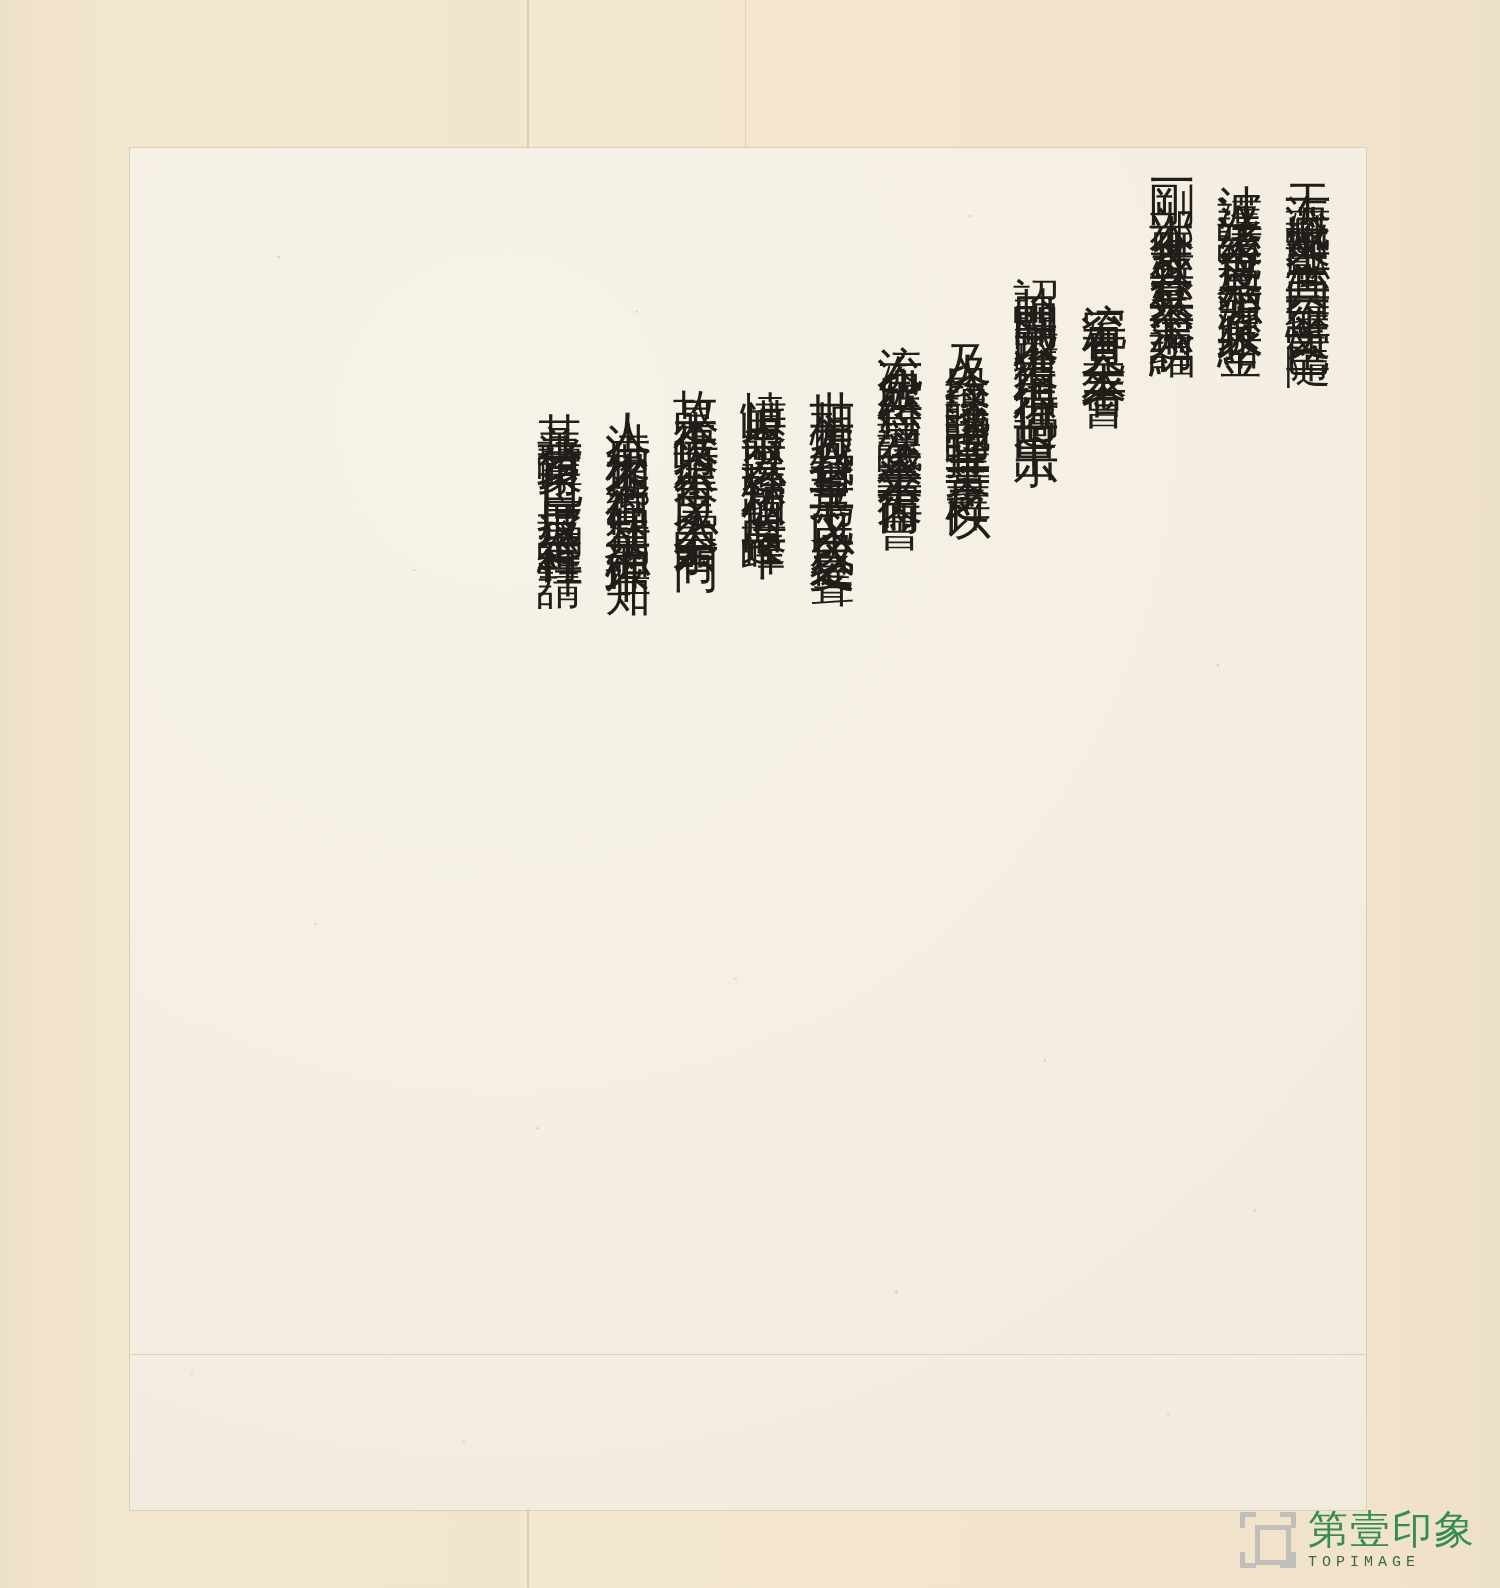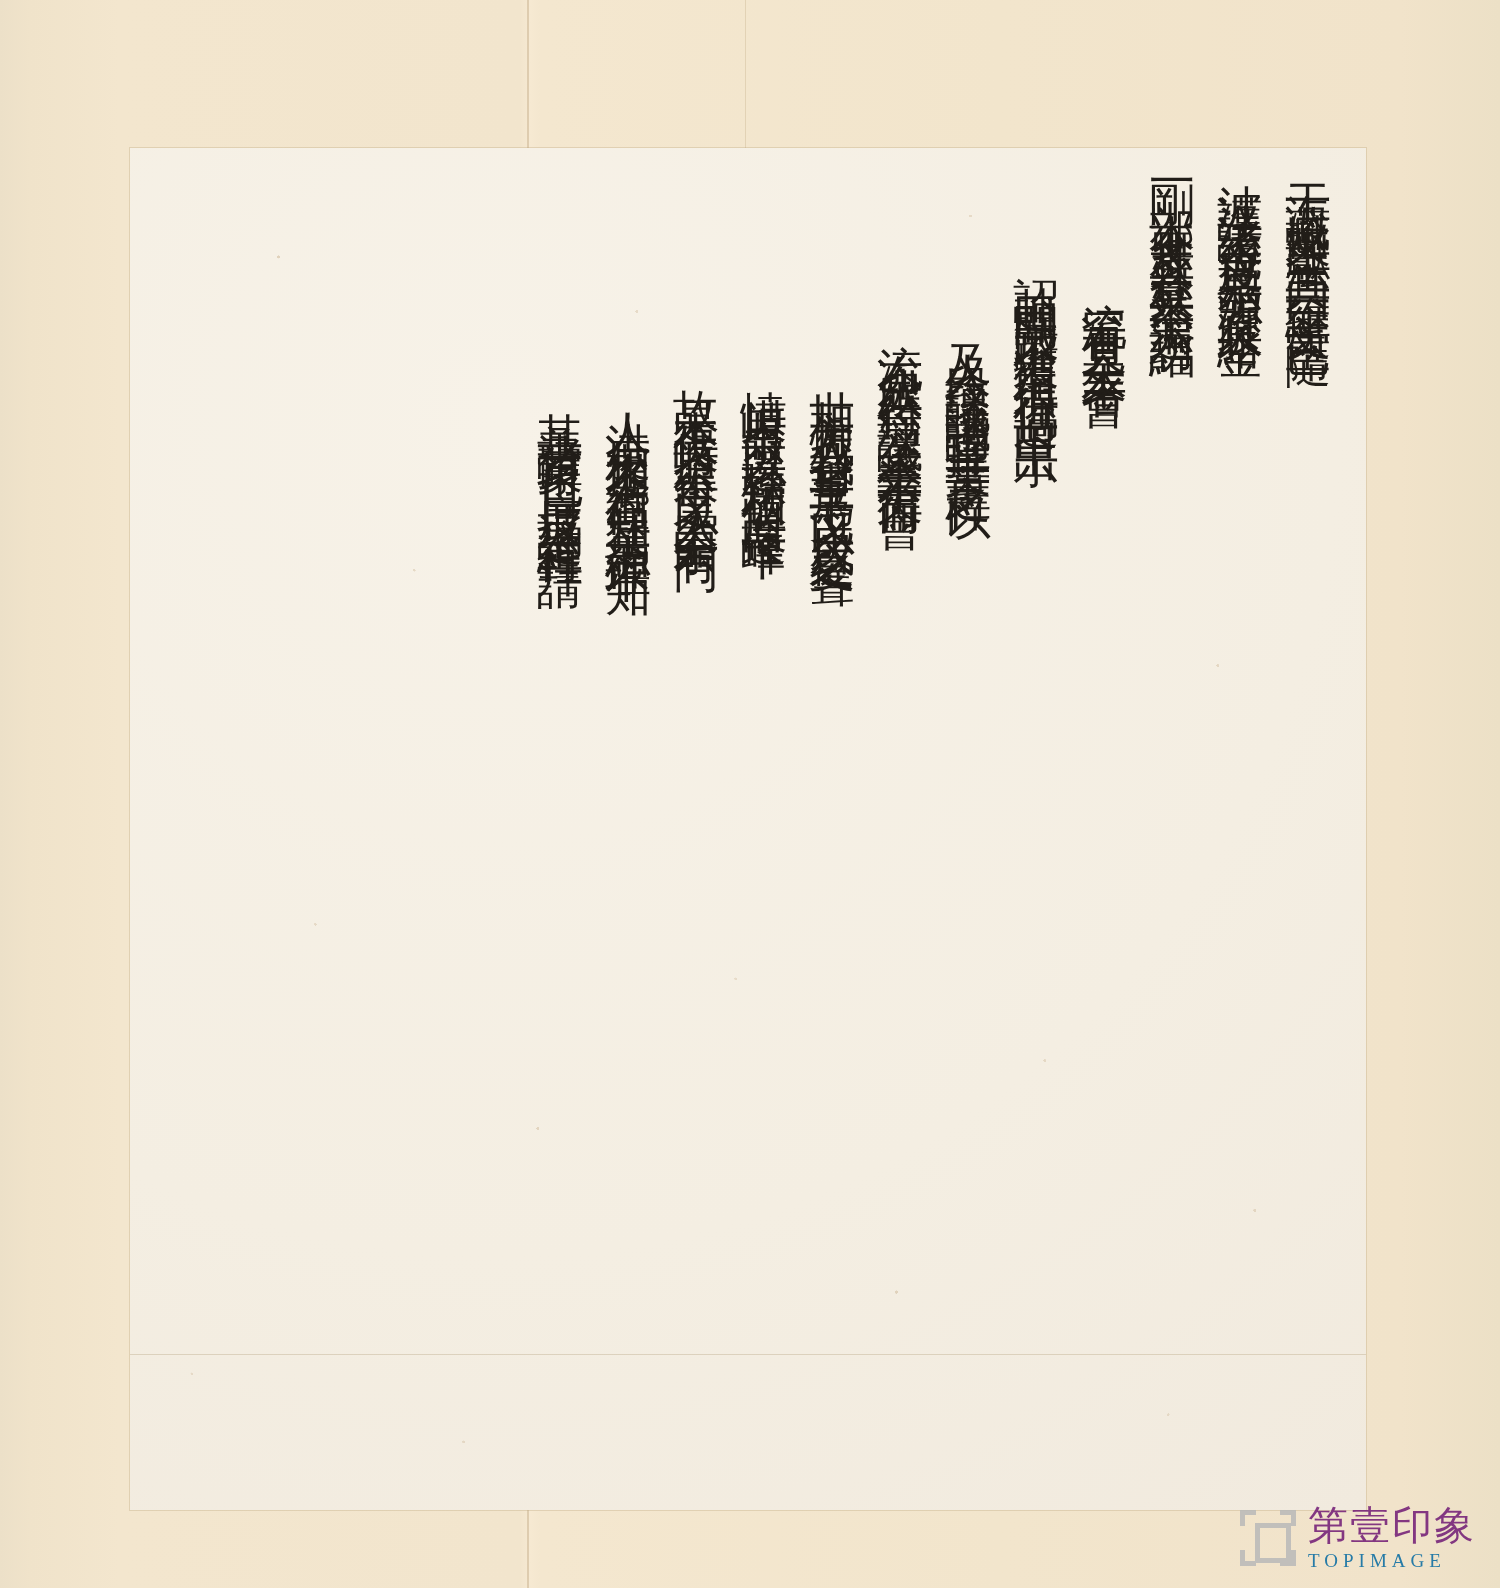--- a/index.html
+++ b/index.html
@@ -154,27 +154,27 @@
   }
   .wm-text {
     display: flex;
     flex-direction: column;
     align-items: flex-start;
     line-height: 1;
   }
   .wm-cn {
     font-family: "DejaVu Serif", "Liberation Serif", serif;
     font-size: 40px;
-    color: #701a75;
+    color: #15803d;
     letter-spacing: 2px;
   }
   .wm-en {
-    font-family: Liberation Serif, serif;
-    font-size: 19px;
-    color: #0369a1;
+    font-family: Liberation Mono, monospace;
+    font-size: 15px;
+    color: #14532d;
     letter-spacing: 5px;
     margin-top: 6px;
   }
 </style>
 </head>
 <body>
 
 <div id="page">
 
   <div class="mount"></div>

